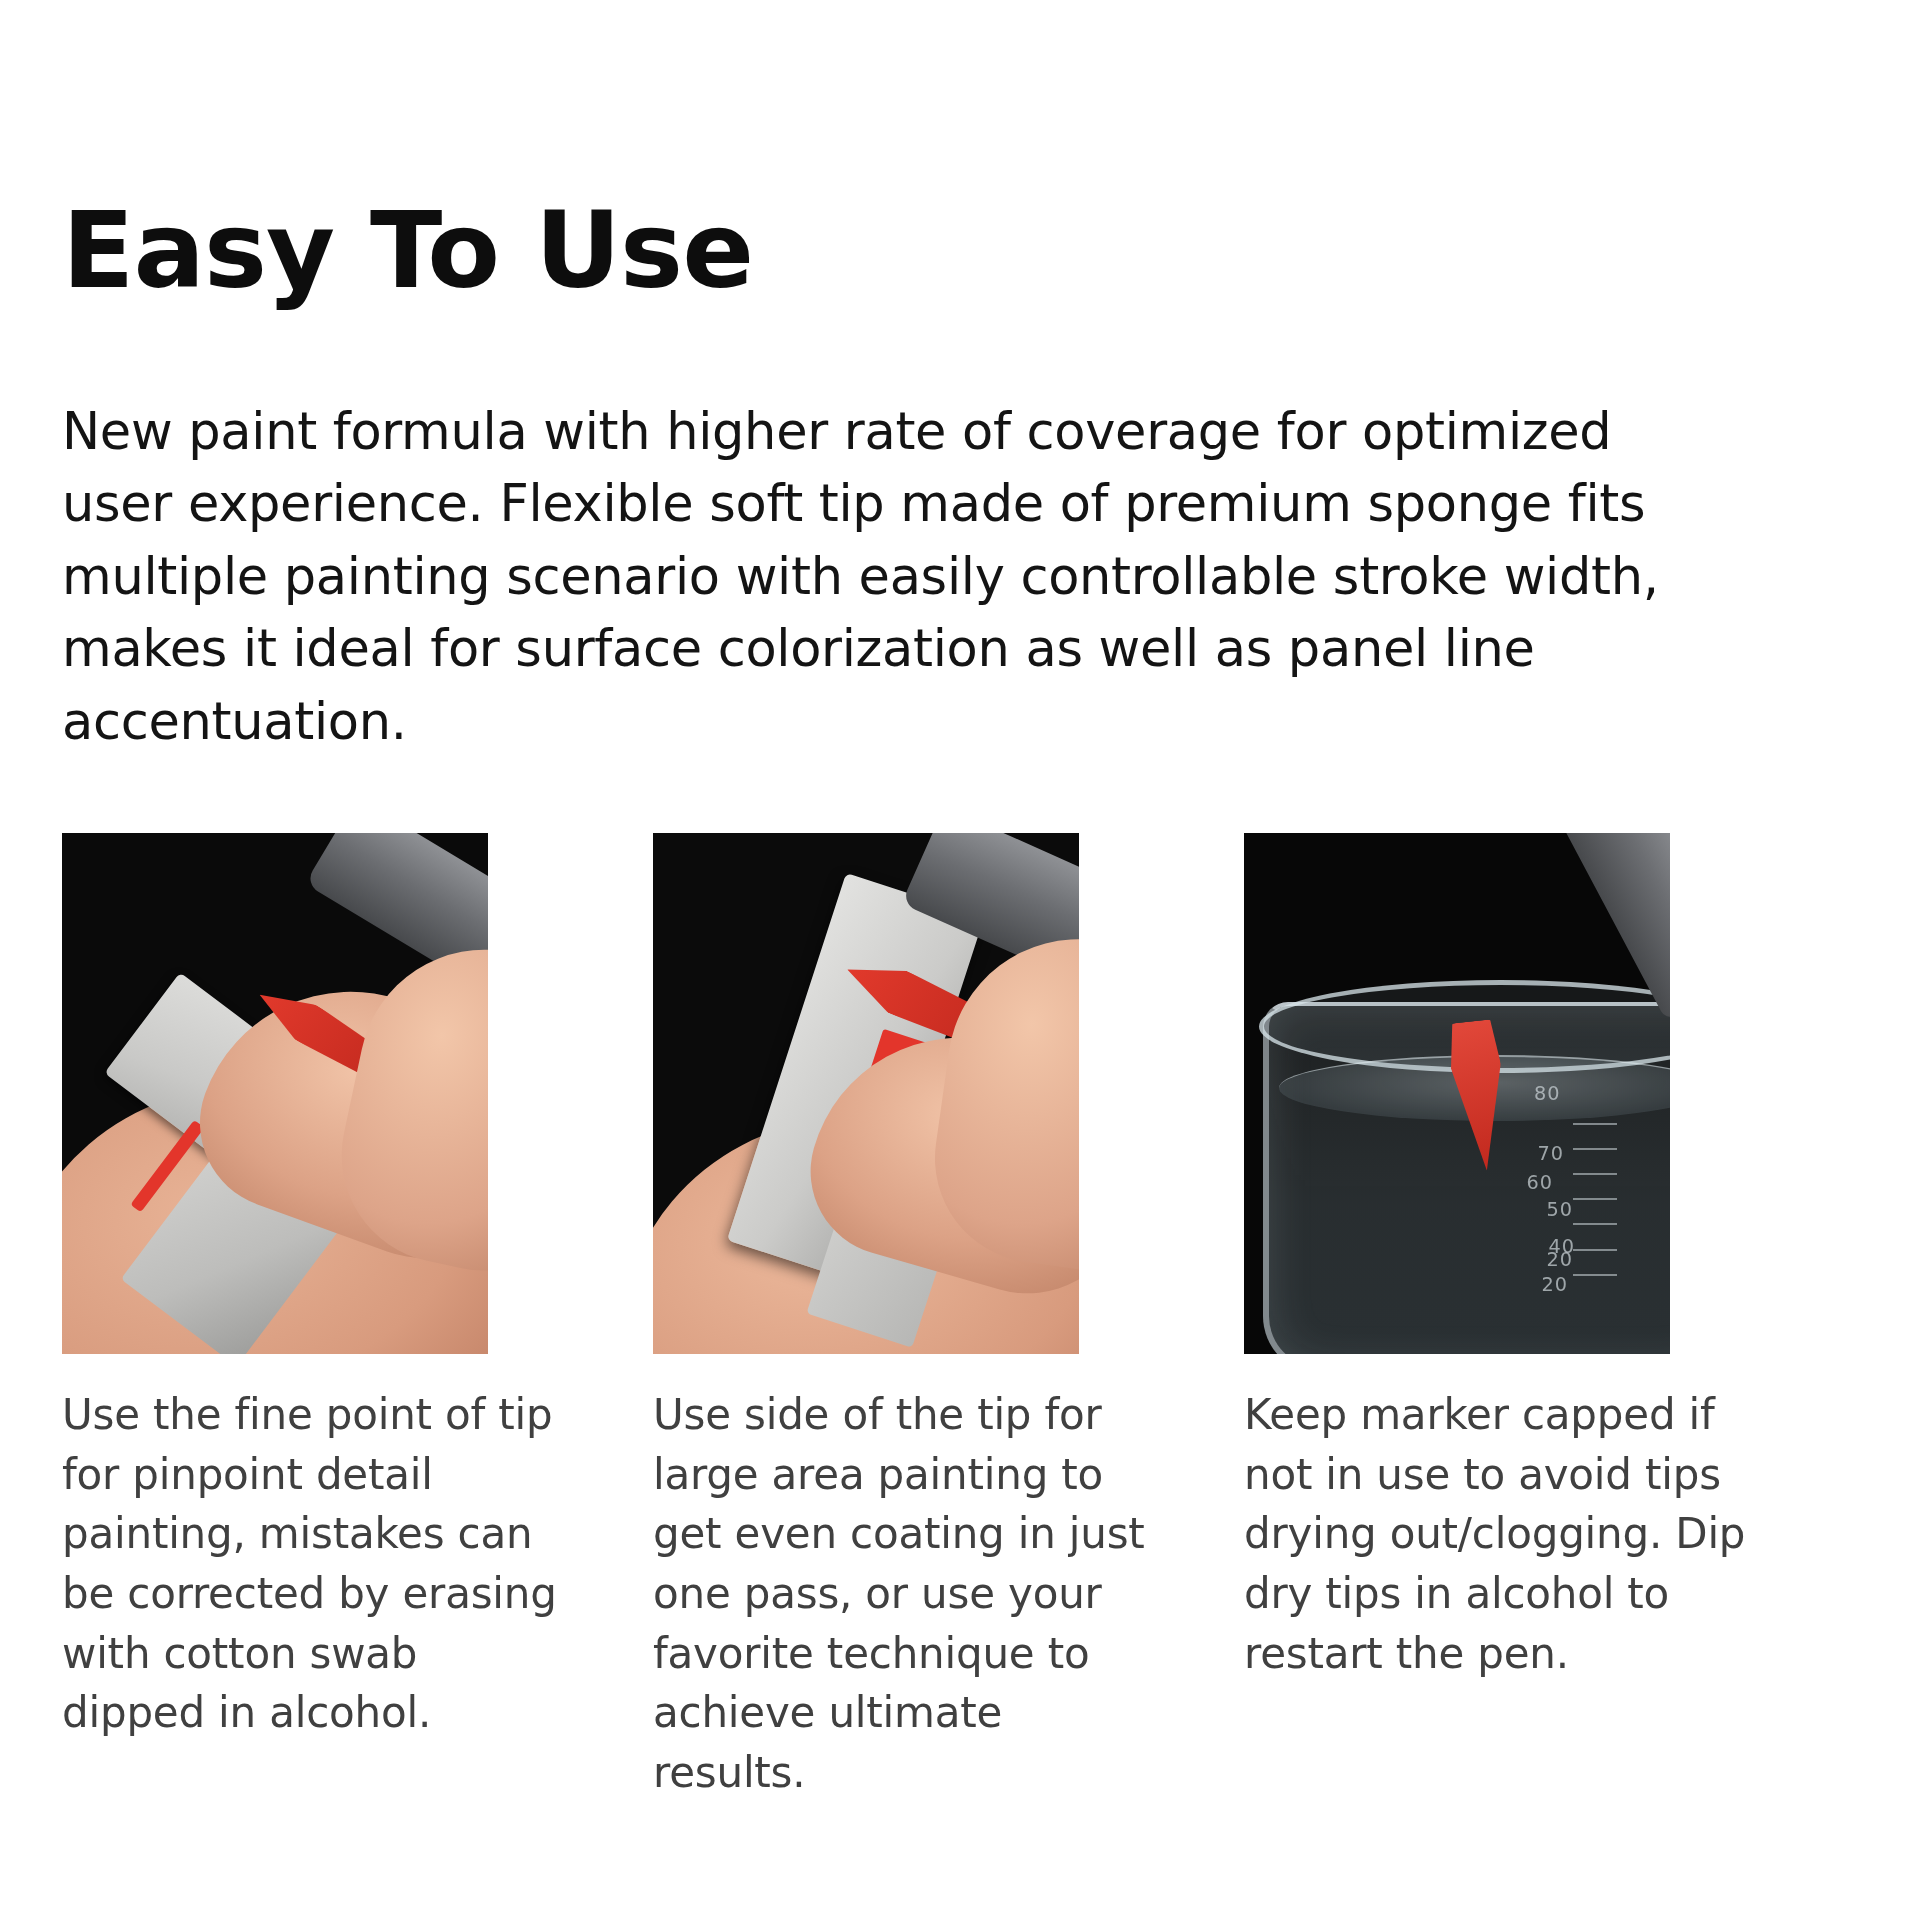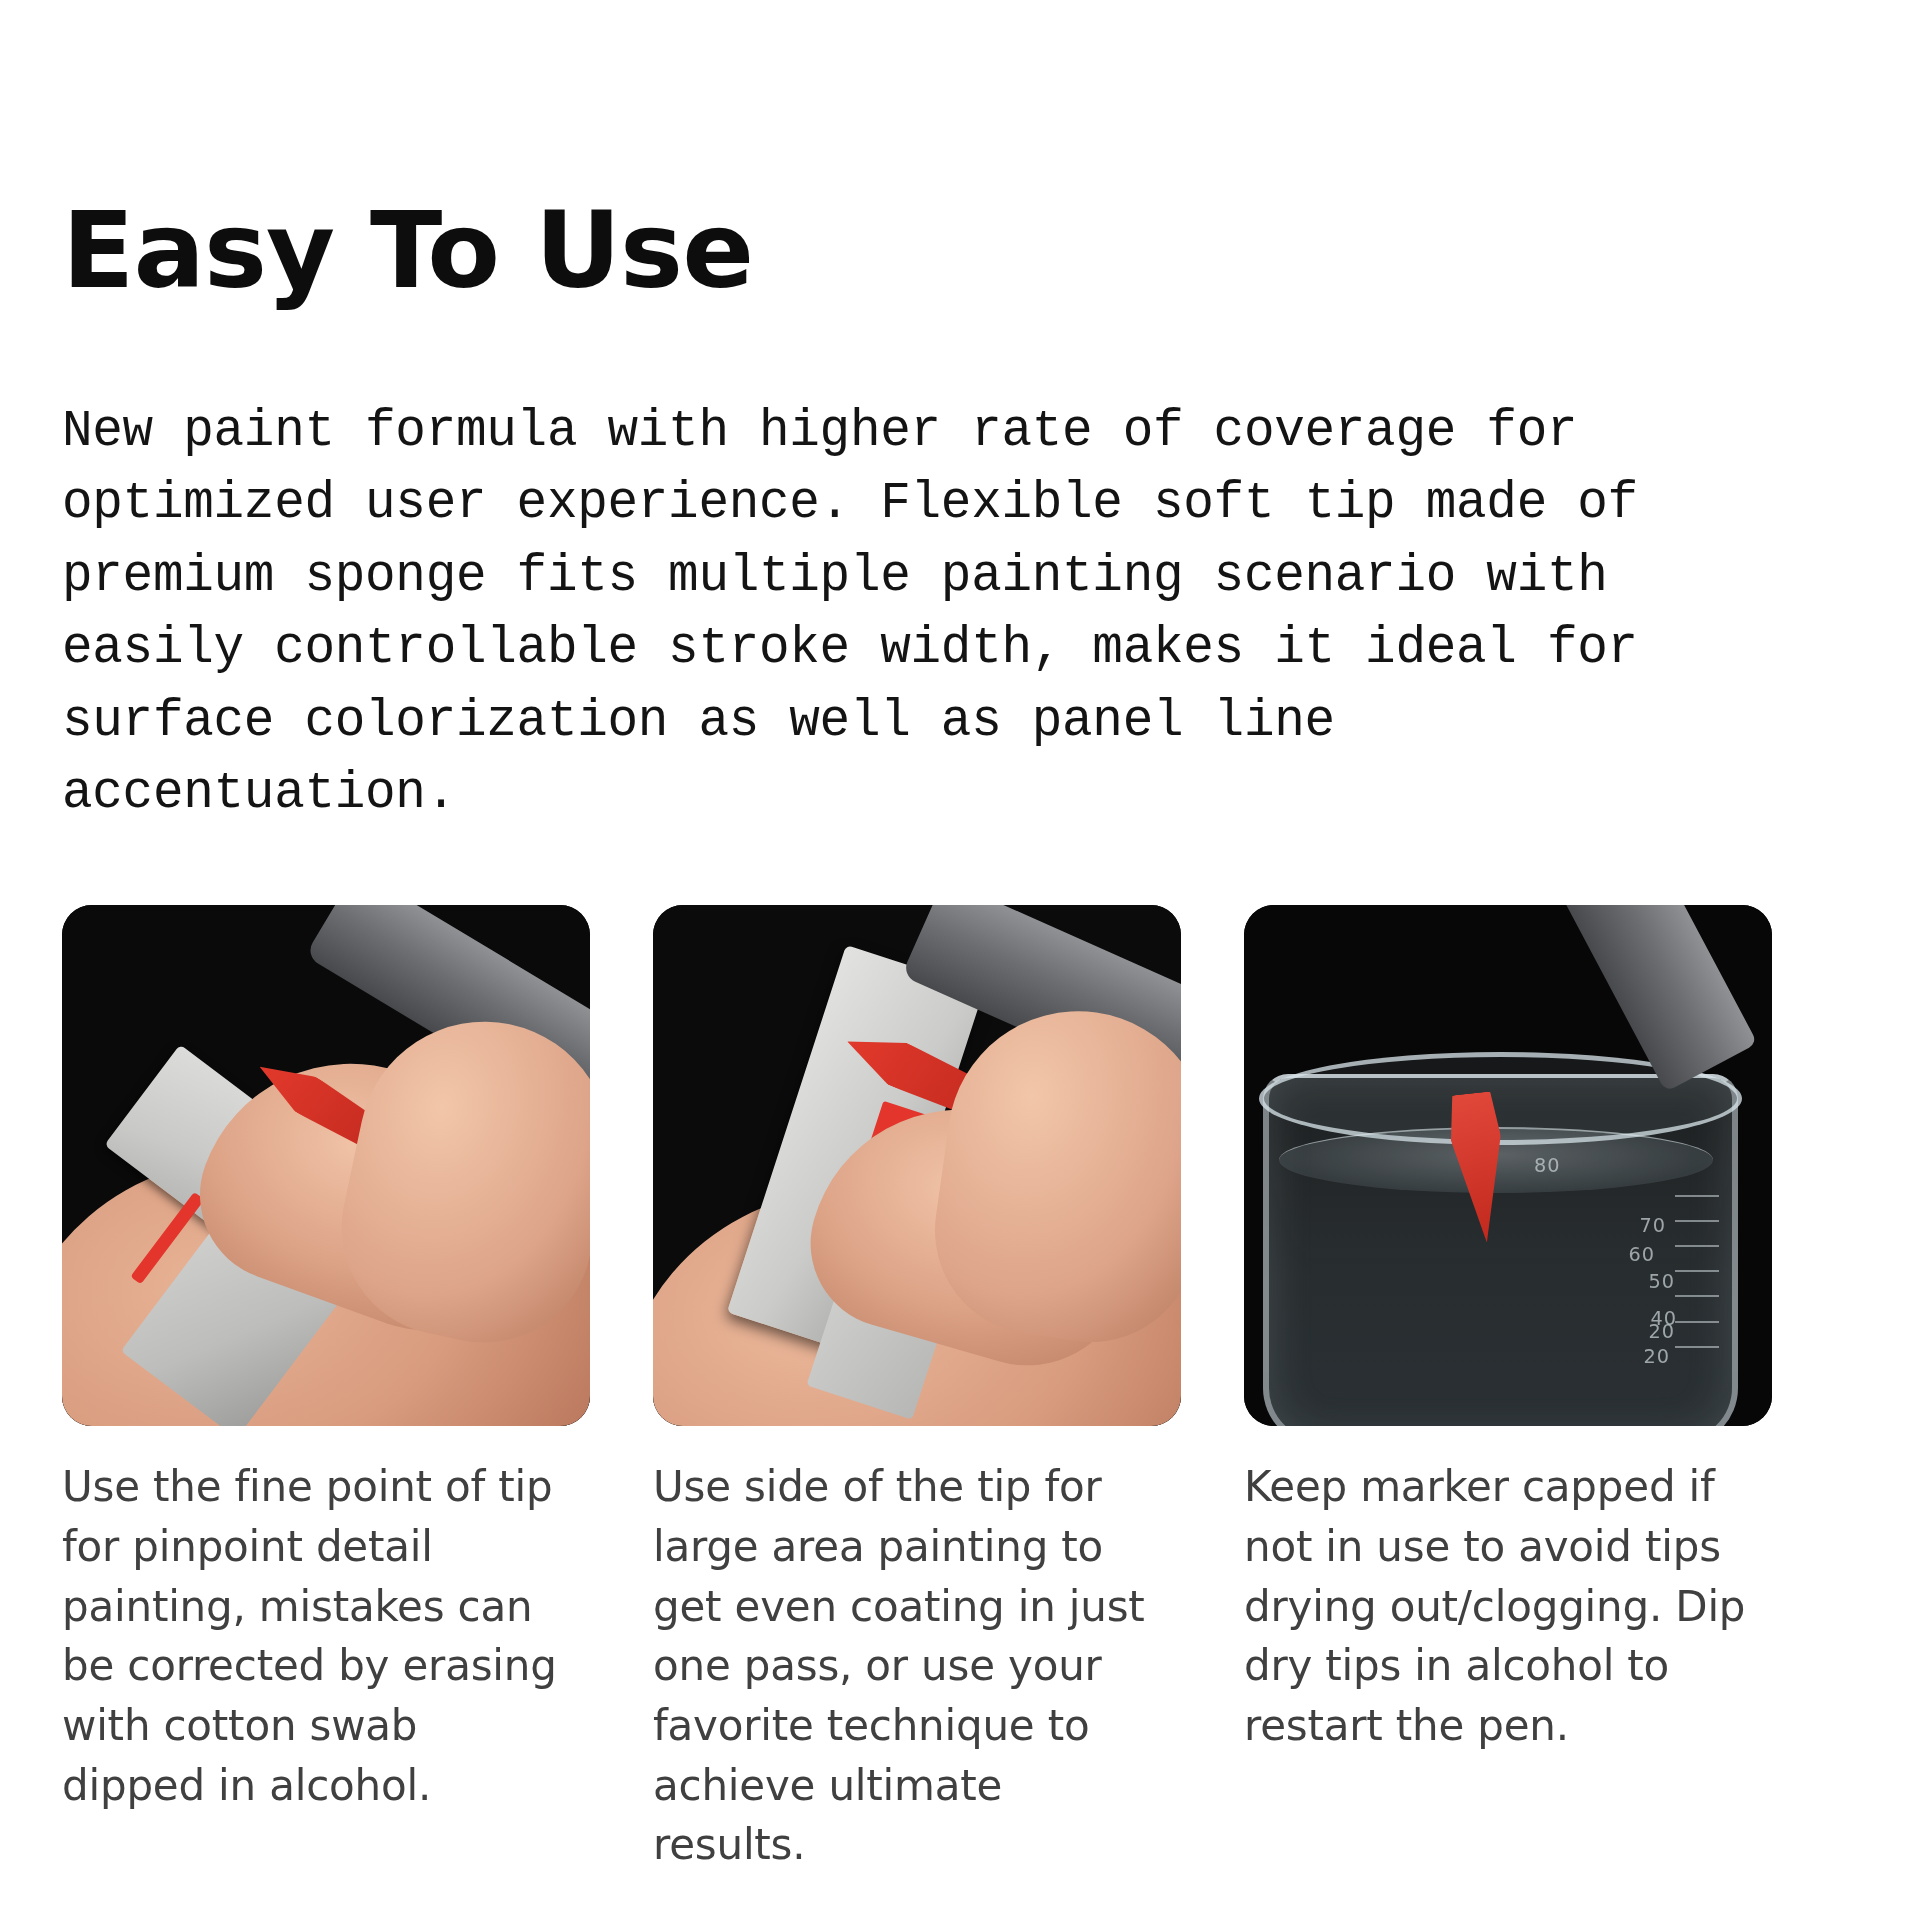--- a/index.html
+++ b/index.html
@@ -32,37 +32,35 @@
     color: #0d0d0d;
   }
   .intro {
     font-size: 51px;
     line-height: 1.42;
     margin: 0;
     padding-top: 92px;
     color: #141414;
     max-width: 1651px;
     letter-spacing: -0.3px;
-    font-family: Liberation Mono, monospace;
   }
   .cards {
     display: flex;
     gap: 89px;
     padding-top: 75px;
   }
   .card {
     width: 502px;
   }
   .photo {
-    width: 528px;
+    width: 426px;
     height: 521px;
     background: #000000;
     position: relative;
     overflow: hidden;
-    border-radius: 30px;
   }
   .caption {
     font-size: 42px;
     line-height: 1.42;
     padding-top: 31px;
     color: #404040;
     letter-spacing: -0.2px;
   }
 
   

